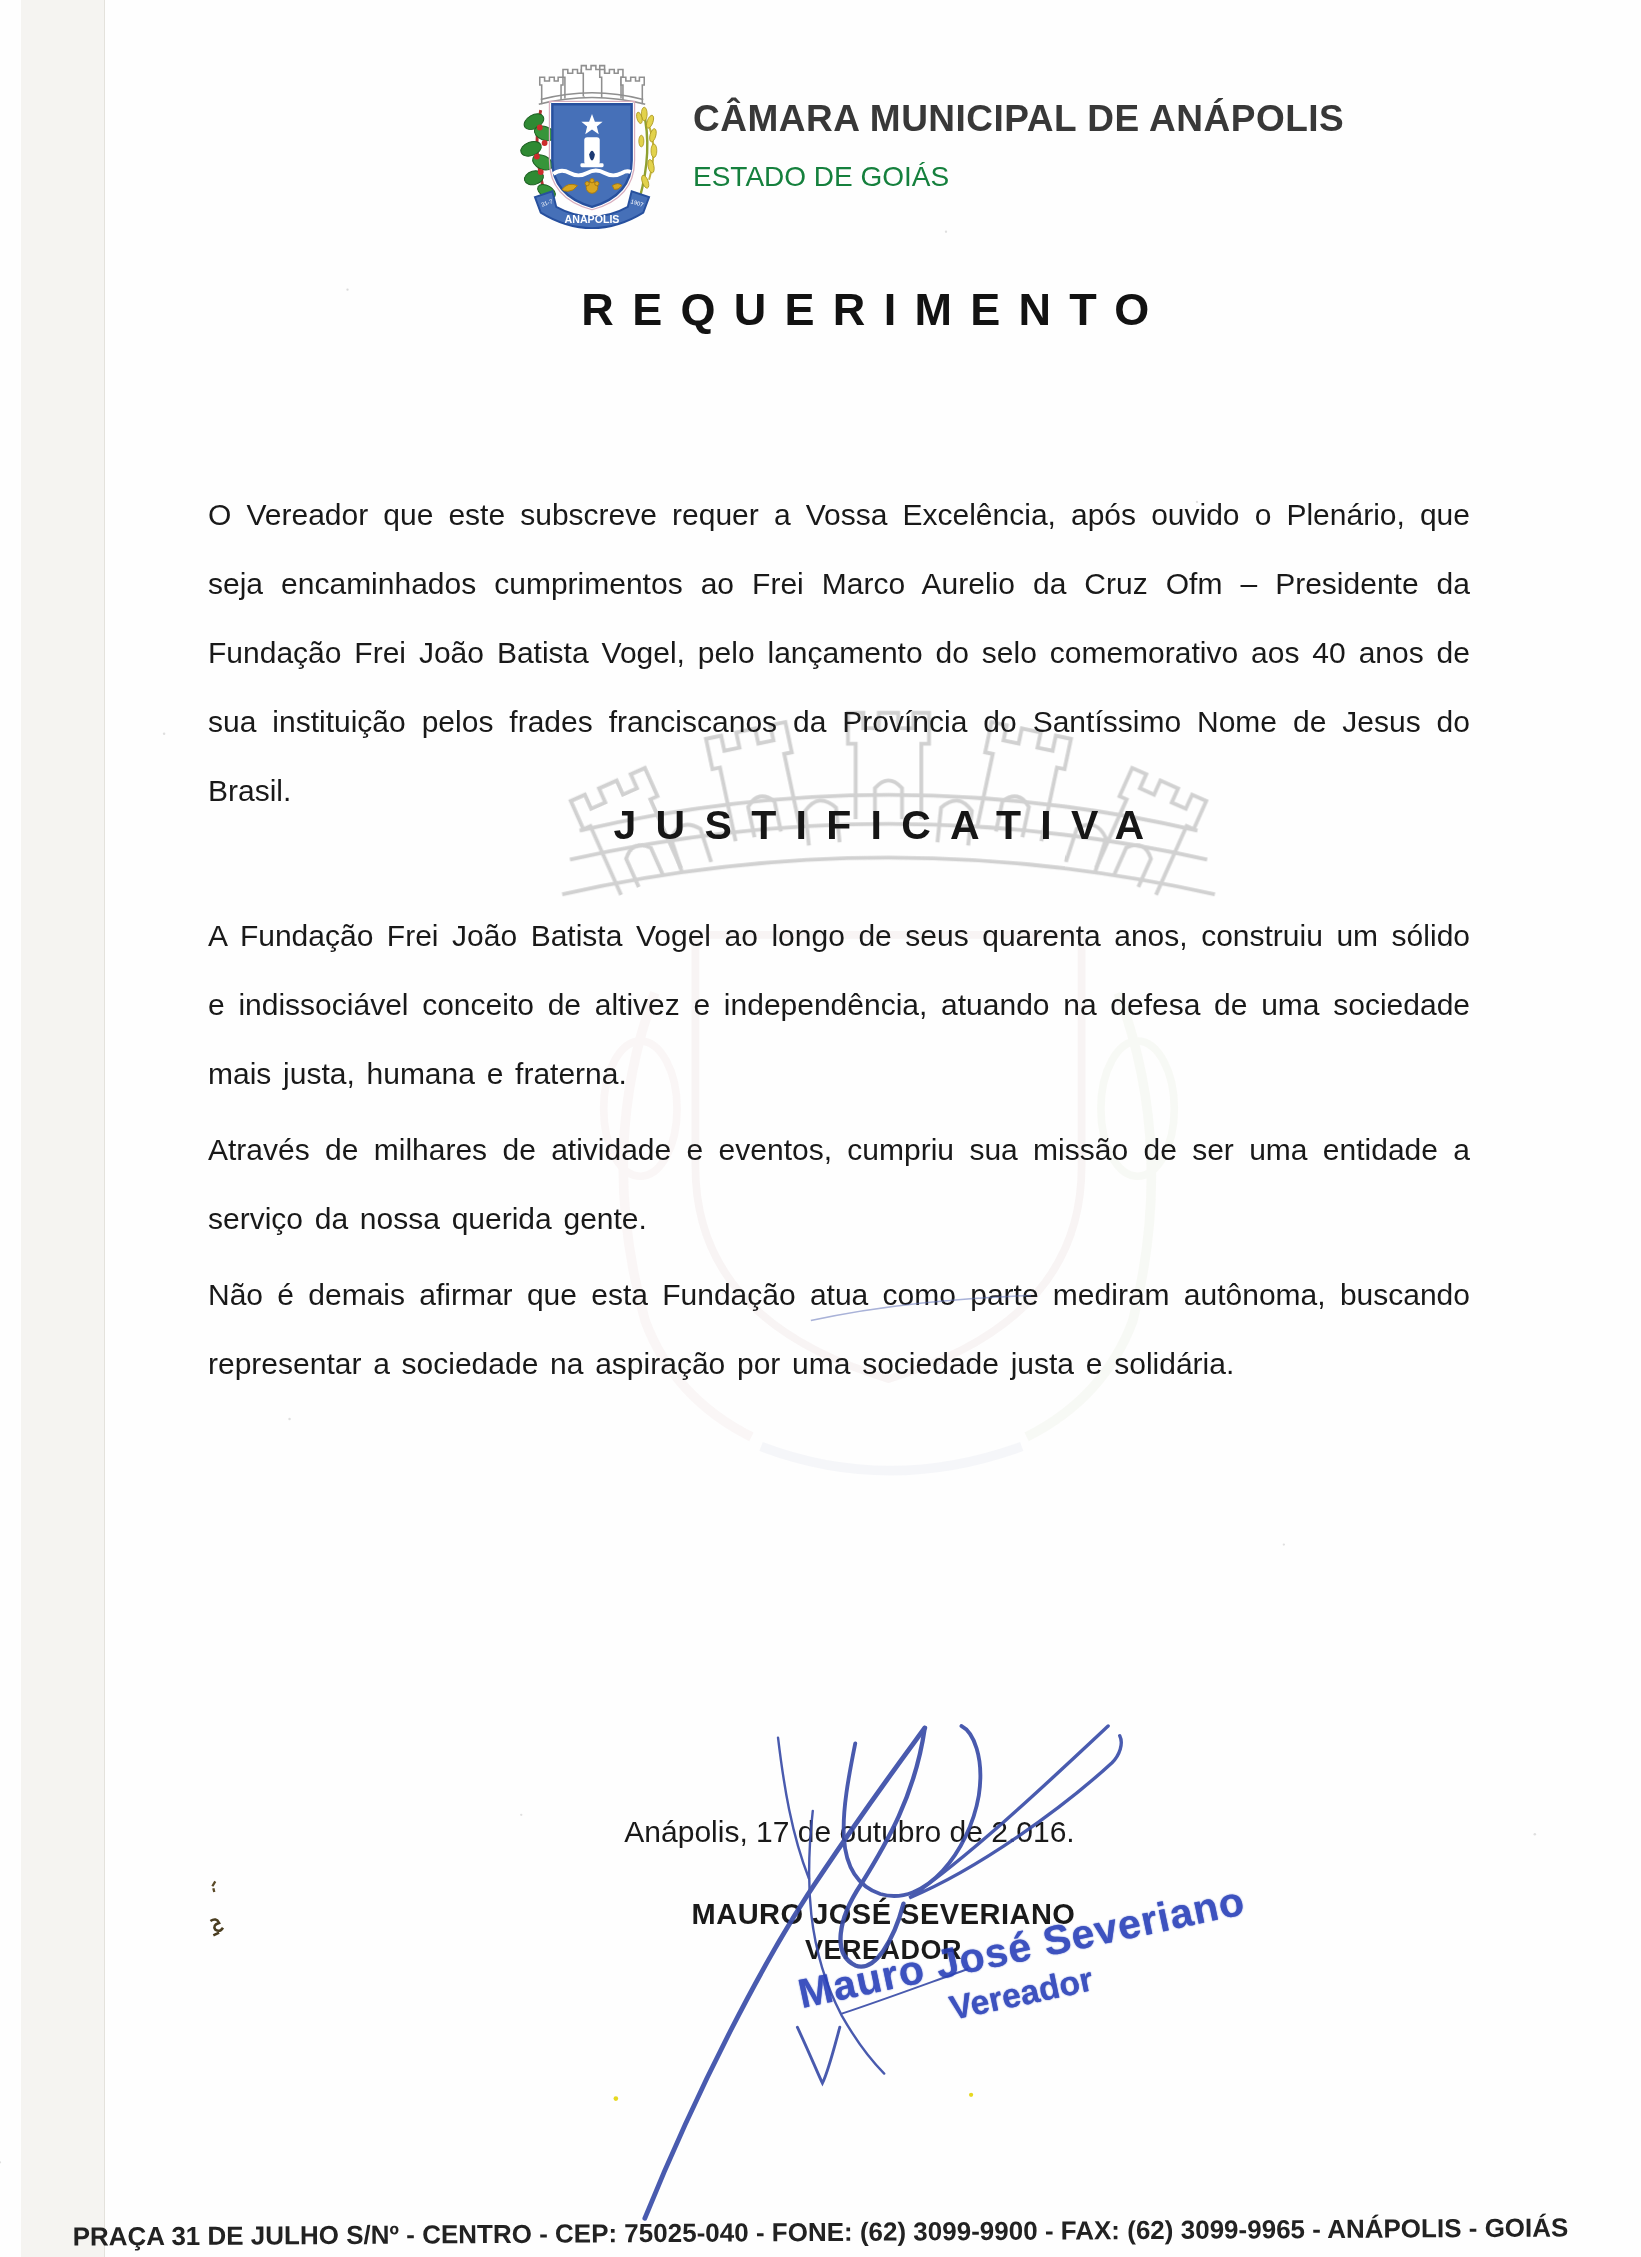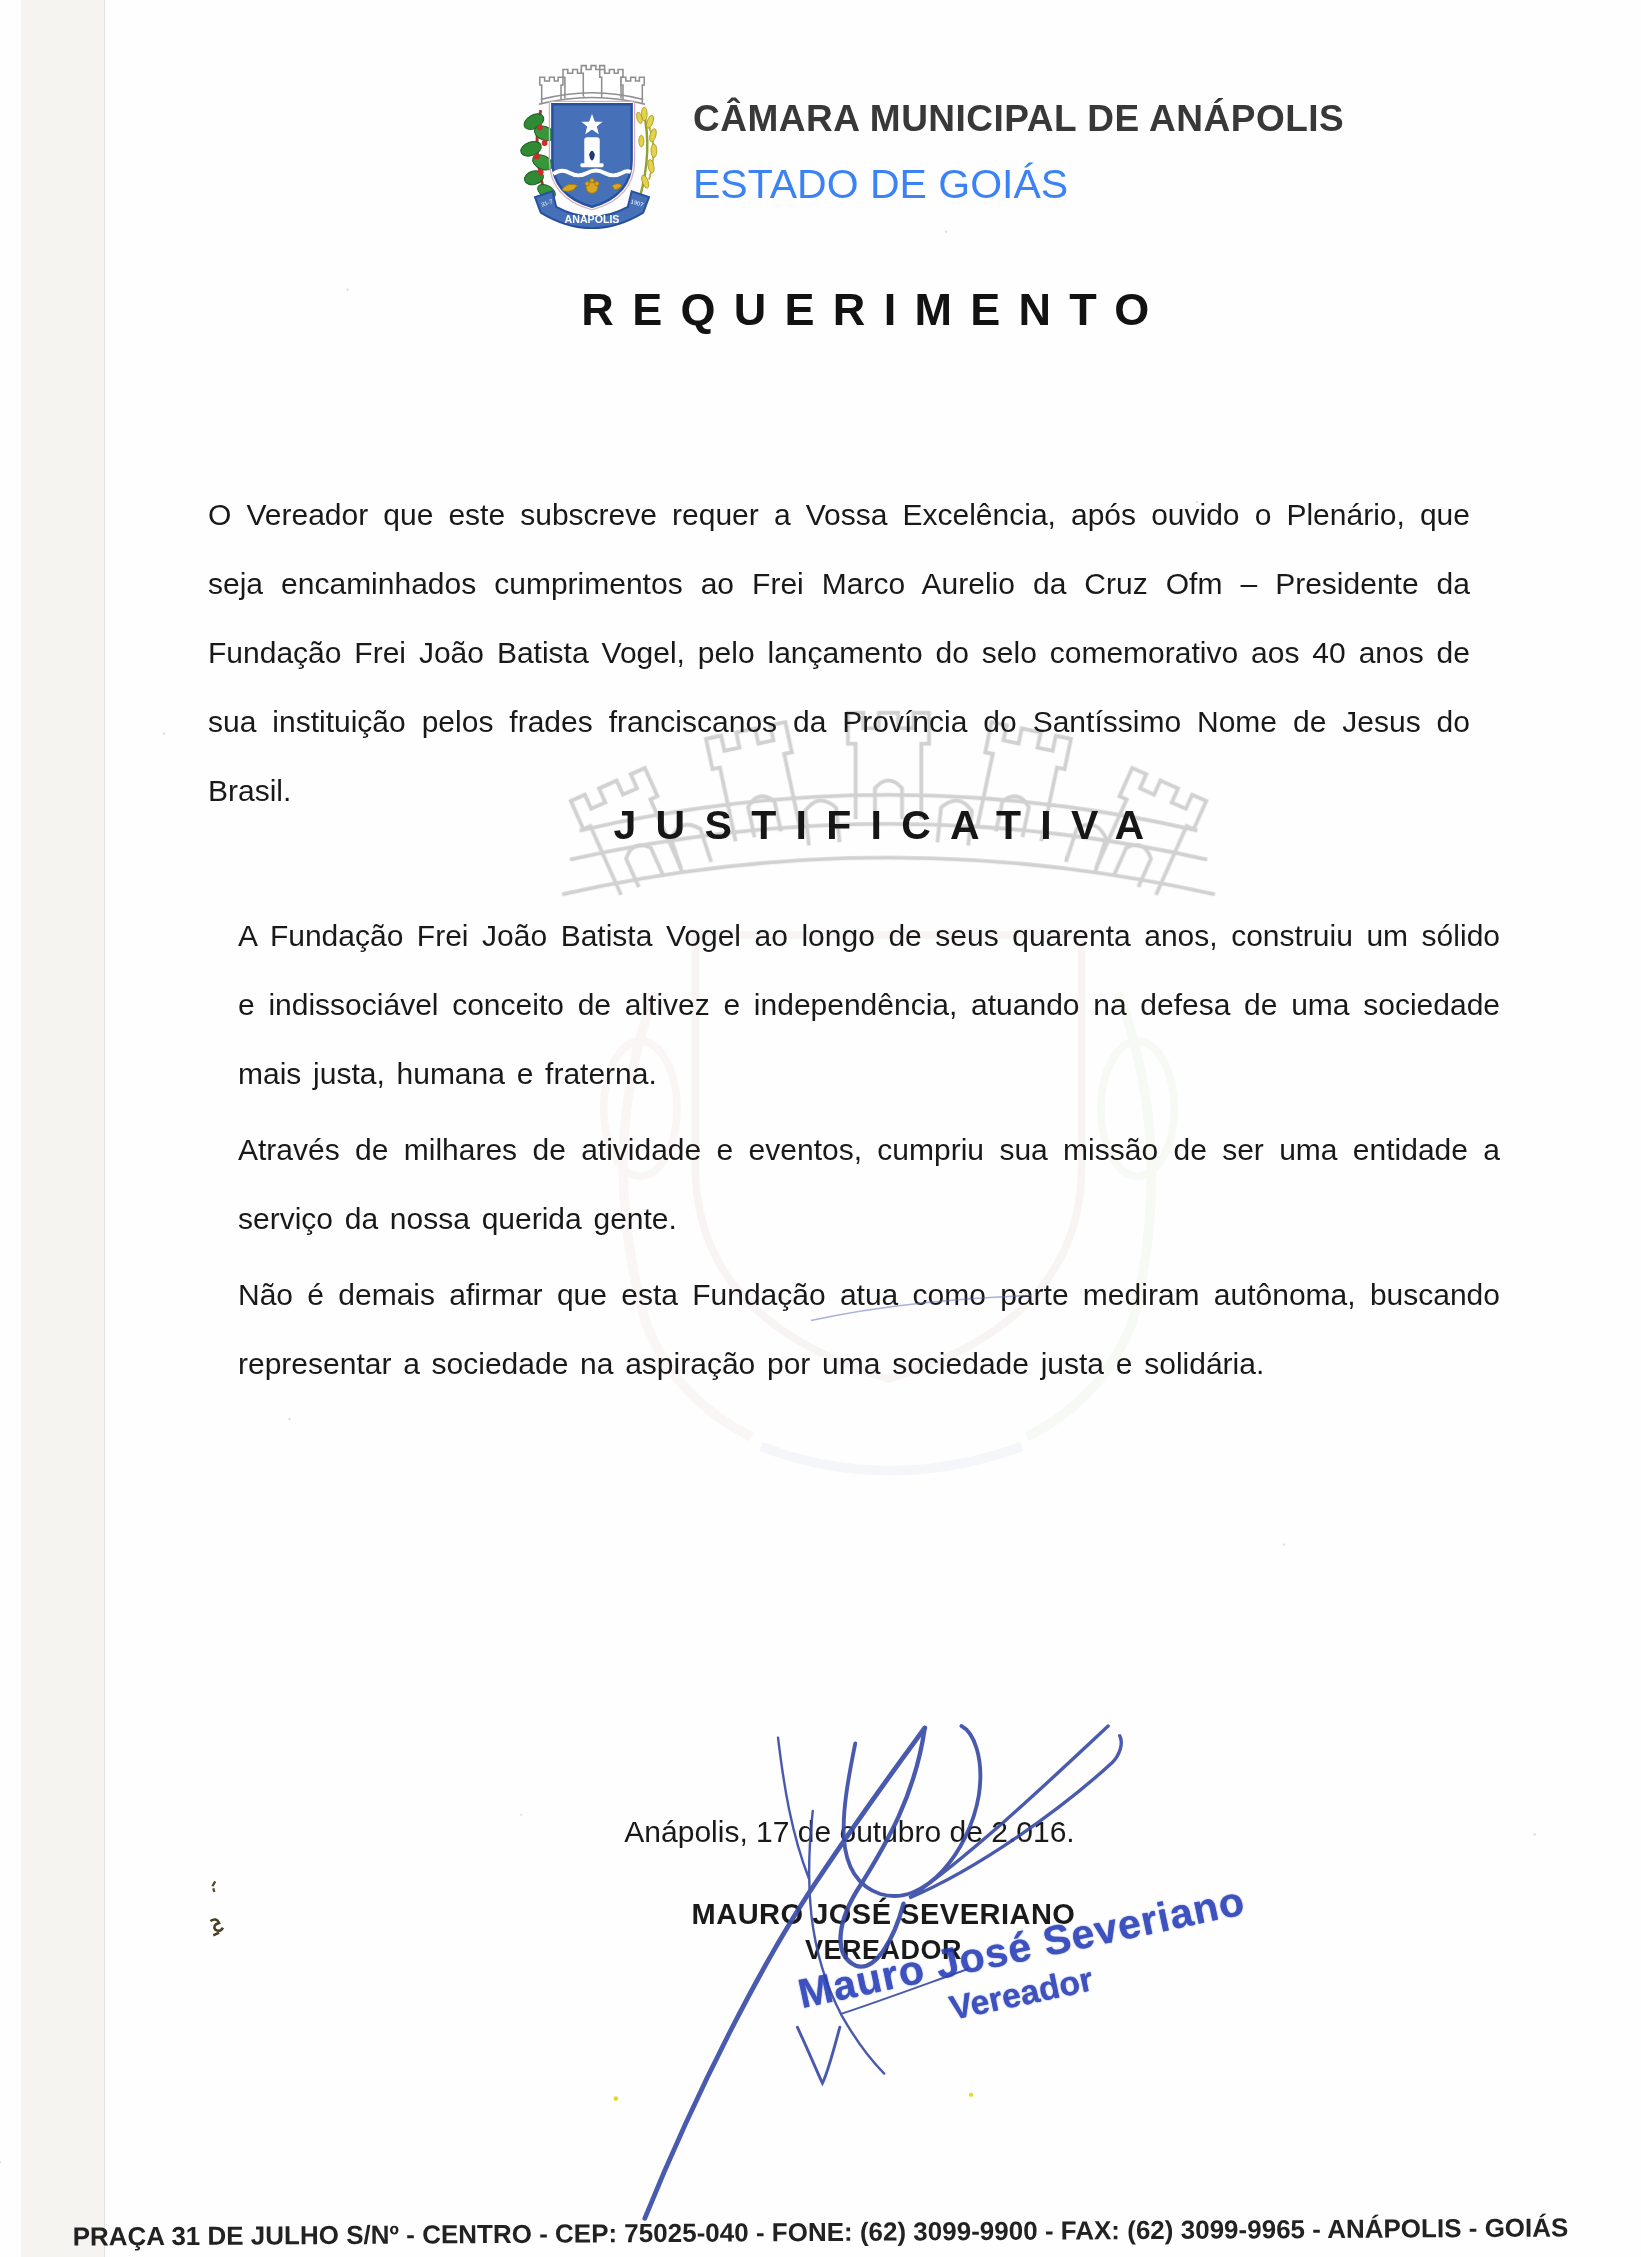--- a/index.html
+++ b/index.html
@@ -6,30 +6,30 @@
   .page{
     position:relative;width:1641px;height:2257px;margin:0 auto;
     background:#fefefe;overflow:hidden;
     font-family:"Liberation Sans","DejaVu Sans",sans-serif;color:#1a1a1a;
   }
   .scan-strip{position:absolute;left:21px;top:0;width:83px;height:100%;
     background:#f5f4f1;border-right:1px solid #e4e2dc;}
   .hdr-logo{position:absolute;left:502px;top:54px;width:180px;height:178px;}
   .hdr-text{position:absolute;left:693px;top:81px;}
   .org-name{font-size:37px;font-weight:bold;color:#383838;letter-spacing:0.5px;white-space:nowrap;margin-top:17px;}
-  .org-sub{font-size:41px;color:#3b82f6;margin-top:21px;white-space:nowrap;}
+  .org-sub{font-size:28px;color:#15803d;margin-top:21px;white-space:nowrap;}
   .doc-title{position:absolute;left:54px;top:284px;width:1641px;text-align:center;
     font-size:45px;font-weight:bold;letter-spacing:18.3px;color:#121212;white-space:nowrap;}
   .body-block{position:absolute;left:208px;width:1262px;
     font-size:30px;line-height:69px;text-align:justify;color:#191919;word-spacing:3.4px;}
   .body-block p{margin:0 0 6.8px 0;}
   .req-block{top:480px;}
   .just-heading{position:absolute;left:68px;top:802px;width:1641px;text-align:center;
     font-size:41px;font-weight:bold;letter-spacing:19.3px;color:#161616;white-space:nowrap;z-index:2;}
-  .just-block{top:901px;z-index:2;margin-left:30px;}
+  .just-block{top:901px;z-index:2;}
   .watermark{position:absolute;left:539px;top:703px;z-index:0;pointer-events:none;}
   .date-line{position:absolute;left:502px;top:1815px;width:695px;text-align:center;
     font-size:30px;color:#191919;z-index:2;white-space:nowrap;}
   .signer{position:absolute;left:618px;top:1898px;width:531px;text-align:center;z-index:2;}
   .signer-name{font-size:29px;font-weight:bold;letter-spacing:0.5px;white-space:nowrap;}
   .signer-title{font-size:27px;font-weight:bold;margin-top:3.9px;letter-spacing:0.5px;}
   .stamp{position:absolute;left:794px;top:1972px;width:463px;z-index:4;
     transform:rotate(-12deg);transform-origin:left top;color:#2940b8;opacity:.9;}
   .stamp-line1{font-size:41px;font-weight:bold;letter-spacing:1px;white-space:nowrap;
     text-shadow:0 0 1.4px #2940b8;}

